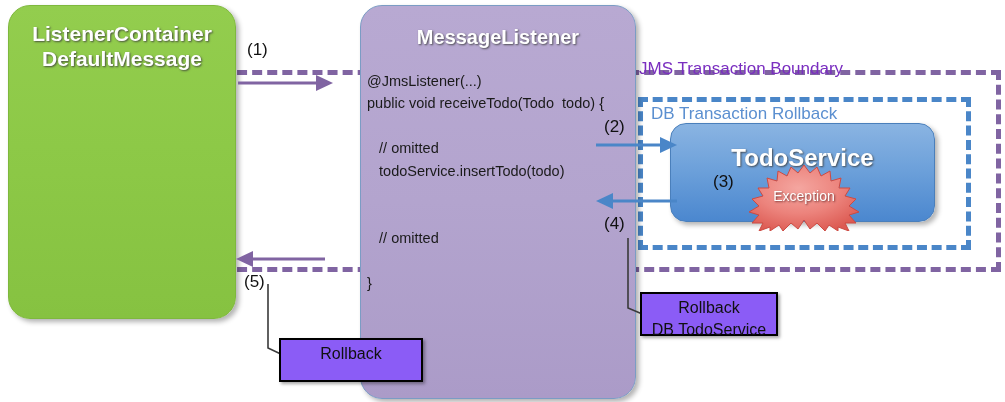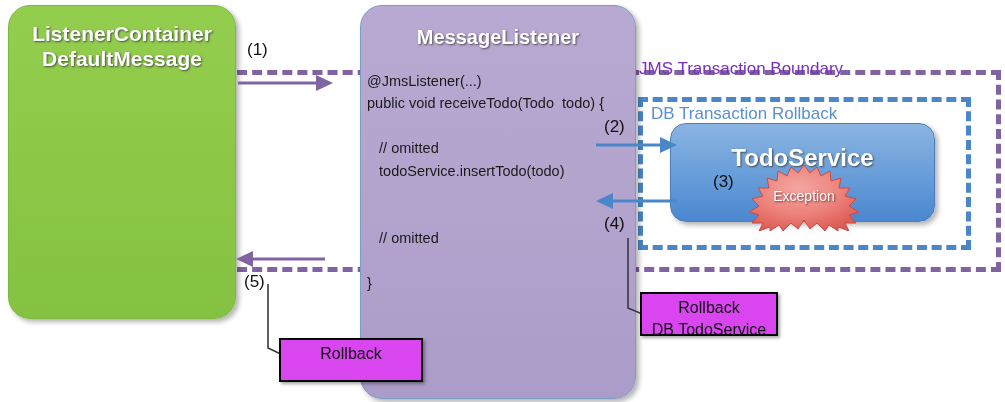--- a/index.html
+++ b/index.html
@@ -134,21 +134,21 @@
     text-align: center;
     font-size: 14px;
     color: #ffffff;
     text-shadow: 1px 1px 2px rgba(90,30,30,0.8);
     pointer-events: none;
   }
 
   
   .callout {
     position: absolute;
-    background: #d946ef;
+    background: #8b5cf6;
     border: 2px solid #000000;
     box-shadow: 2px 2px 3px rgba(0,0,0,0.35);
     box-sizing: border-box;
     text-align: center;
     font-size: 16px;
     color: #101010;
     line-height: 1.35;
     padding-top: 3px;
   }
   #callout-jms { left: 279px; top: 338px; width: 144px; height: 44px; }

